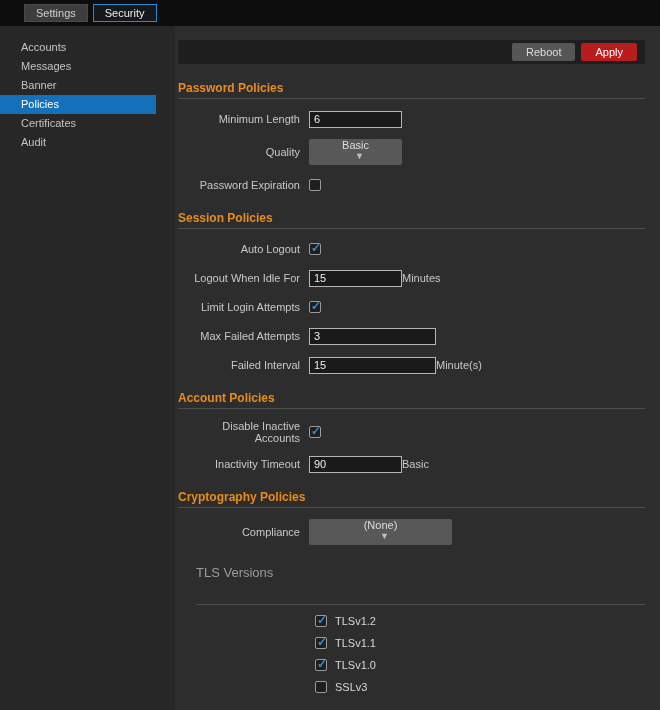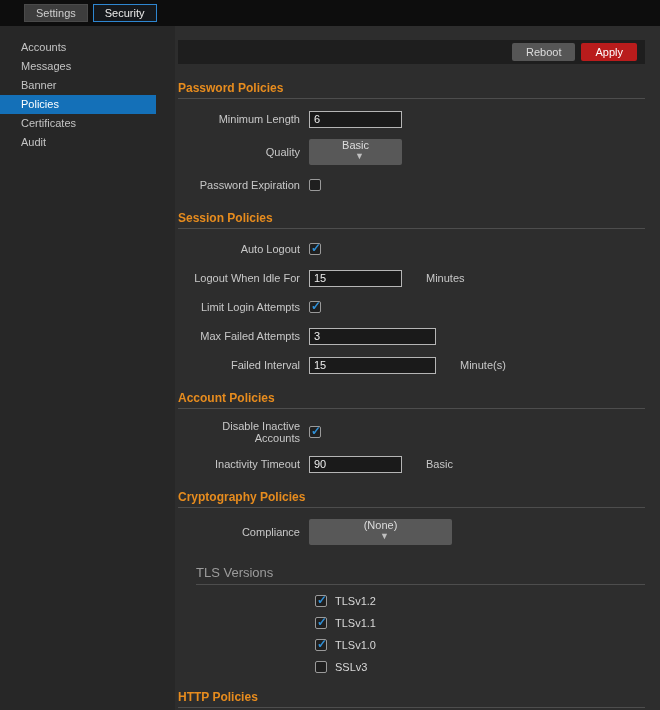--- a/index.html
+++ b/index.html
@@ -24,34 +24,34 @@
   .content { flex: 1; background: #2d2d2d; padding: 14px 15px 0 3px; overflow: hidden; }
   
   .toolbar { height: 24px; background: #1e1e1e; display: flex; align-items: center; justify-content: flex-end; gap: 6px; padding-right: 8px; }
   .btn { height: 18px; padding: 0 14px; font-size: 11px; border: none; border-radius: 2px; cursor: pointer; font-family: inherit; }
   .btn-gray { background: #565656; color: #dddddd; }
   .btn-blue { background: #b91c1c; color: #ffffff; }
   
   .sec-title { color: #e78c1e; font-size: 12px; font-weight: bold; margin-top: 17px; padding-bottom: 3px; border-bottom: 1px solid #4d4d4d; }
   .row { display: flex; align-items: center; margin-top: 11px; min-height: 18px; }
   .lbl { width: 122px; text-align: right; margin-right: 9px; color: #c8c8c8; flex-shrink: 0; }
-  .unit { margin-left: 24px; color: #c8c8c8; }
+  .unit { margin-left: 0; color: #c8c8c8; }
   
   .txt { background: #1a1a1a; border: 1px solid #b5b5b5; color: #ececec; height: 17px; font-size: 11px; padding: 0 4px; font-family: inherit; }
   .w93 { width: 93px; }
   .w127 { width: 127px; }
   .w143 { width: 143px; }
   
   .select { background: #585858; color: #dddddd; height: 26px; display: flex; align-items: center; justify-content: flex-start; padding: 0 7px; border-radius: 2px; cursor: pointer; flex-direction: column; }
   .select .caret { color: #c0c0c0; font-size: 9px; margin-left: 8px; }
   
   .checkbox { width: 12px; height: 12px; background: #1f1f1f; border: 1px solid #9a9a9a; border-radius: 2px; display: inline-flex; align-items: center; justify-content: center; cursor: pointer; flex-shrink: 0; position: relative; }
   .checkbox.checked::after { content: "✓"; color: #2f8fd6; font-size: 12px; font-weight: bold; line-height: 1; position: absolute; top: -2px; left: 1px; }
   
-  .subsec-title { color: #9c9c9c; font-size: 13px; font-weight: normal; margin-top: 20px; margin-left: 18px; padding-bottom: 4px; border-bottom: 1px solid #4d4d4d; }
+  .subsec-title { color: #9c9c9c; font-size: 13px; font-weight: normal; margin-top: 20px; margin-left: 18px; padding-bottom: 24px; border-bottom: 1px solid #4d4d4d; }
   .tls-row { display: flex; align-items: center; gap: 8px; margin-top: 10px; margin-left: 137px; }
   .tls-lbl { color: #d8d8d8; }
 </style>
 </head>
 <body>
 
 <div class="topbar">
   <div class="tab tab-settings">Settings</div>
   <div class="tab tab-security">Security</div>
 </div>

